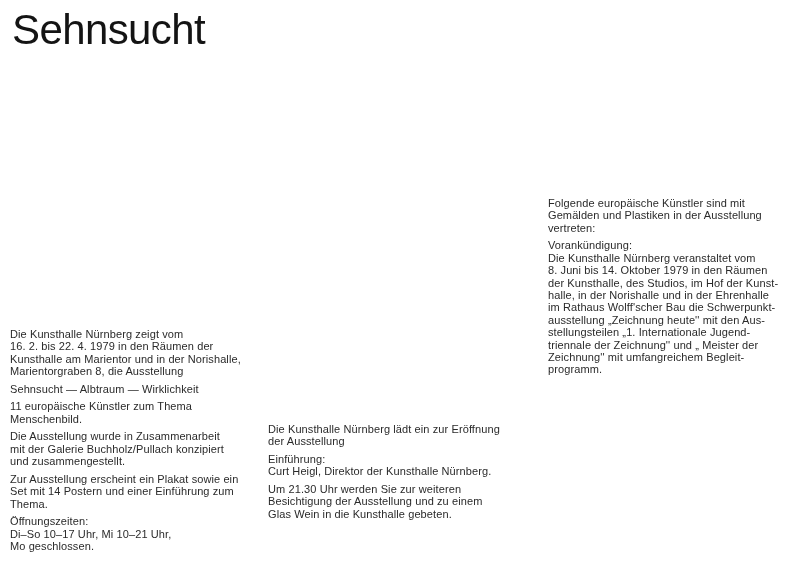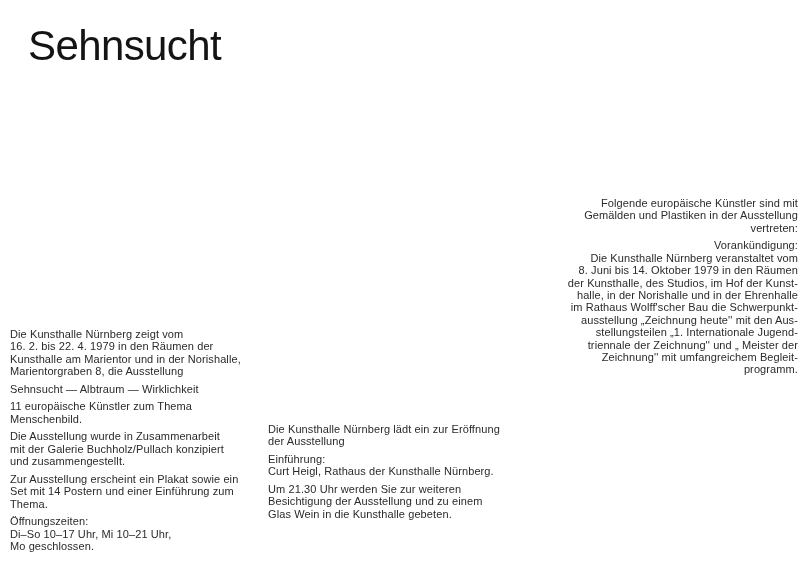--- a/index.html
+++ b/index.html
@@ -12,21 +12,21 @@
     width: 800px;
     height: 563px;
     background: #ffffff;
     font-family: "Liberation Sans", "DejaVu Sans", sans-serif;
     color: #262626;
     overflow: hidden;
   }
   .headline {
     position: absolute;
     top: 6px;
-    margin: 16px;
+    margin: 0;
     font-size: 42px;
     font-weight: 400;
     line-height: 48px;
     letter-spacing: -0.6px;
     color: #141414;
     white-space: nowrap;
   }
   .hl-left   { left: 12px;  }
   .hl-center { left: 279px; }
   .hl-right  { left: 547px; }
@@ -38,21 +38,21 @@
     line-height: 12.4px;
     letter-spacing: 0.1px;
     color: #2a2a2a;
   }
   .col p {
     margin: 0 0 5.2px 0;
     white-space: pre-line;
   }
   .col-left   { left: 10px;  top: 328px; width: 262px; }
   .col-center { left: 268px; top: 423px; width: 262px; }
-  .col-right  { left: 548px; top: 197px; width: 250px; text-align: right; }
+  .col-right  { left: 548px; top: 197px; width: 250px; }
 </style>
 </head>
 <body>
 
 <div class="page">
 
   <h1 class="headline hl-left">Sehnsucht</h1>
 
   <div class="col col-left">
     <p>Die Kunsthalle Nürnberg zeigt vom
@@ -70,21 +70,21 @@
 Thema.</p>
     <p>Öffnungszeiten:
 Di–So 10–17 Uhr, Mi 10–21 Uhr,
 Mo geschlossen.</p>
   </div>
 
   <div class="col col-center">
     <p>Die Kunsthalle Nürnberg lädt ein zur Eröffnung
 der Ausstellung</p>
     <p>Einführung:
-Curt Heigl, Rathaus der Kunsthalle Nürnberg.</p>
+Curt Heigl, Direktor der Kunsthalle Nürnberg.</p>
     <p>Um 21.30 Uhr werden Sie zur weiteren
 Besichtigung der Ausstellung und zu einem
 Glas Wein in die Kunsthalle gebeten.</p>
   </div>
 
   <div class="col col-right">
     <p>Folgende europäische Künstler sind mit
 Gemälden und Plastiken in der Ausstellung
 vertreten:</p>
     <p>Vorankündigung:

